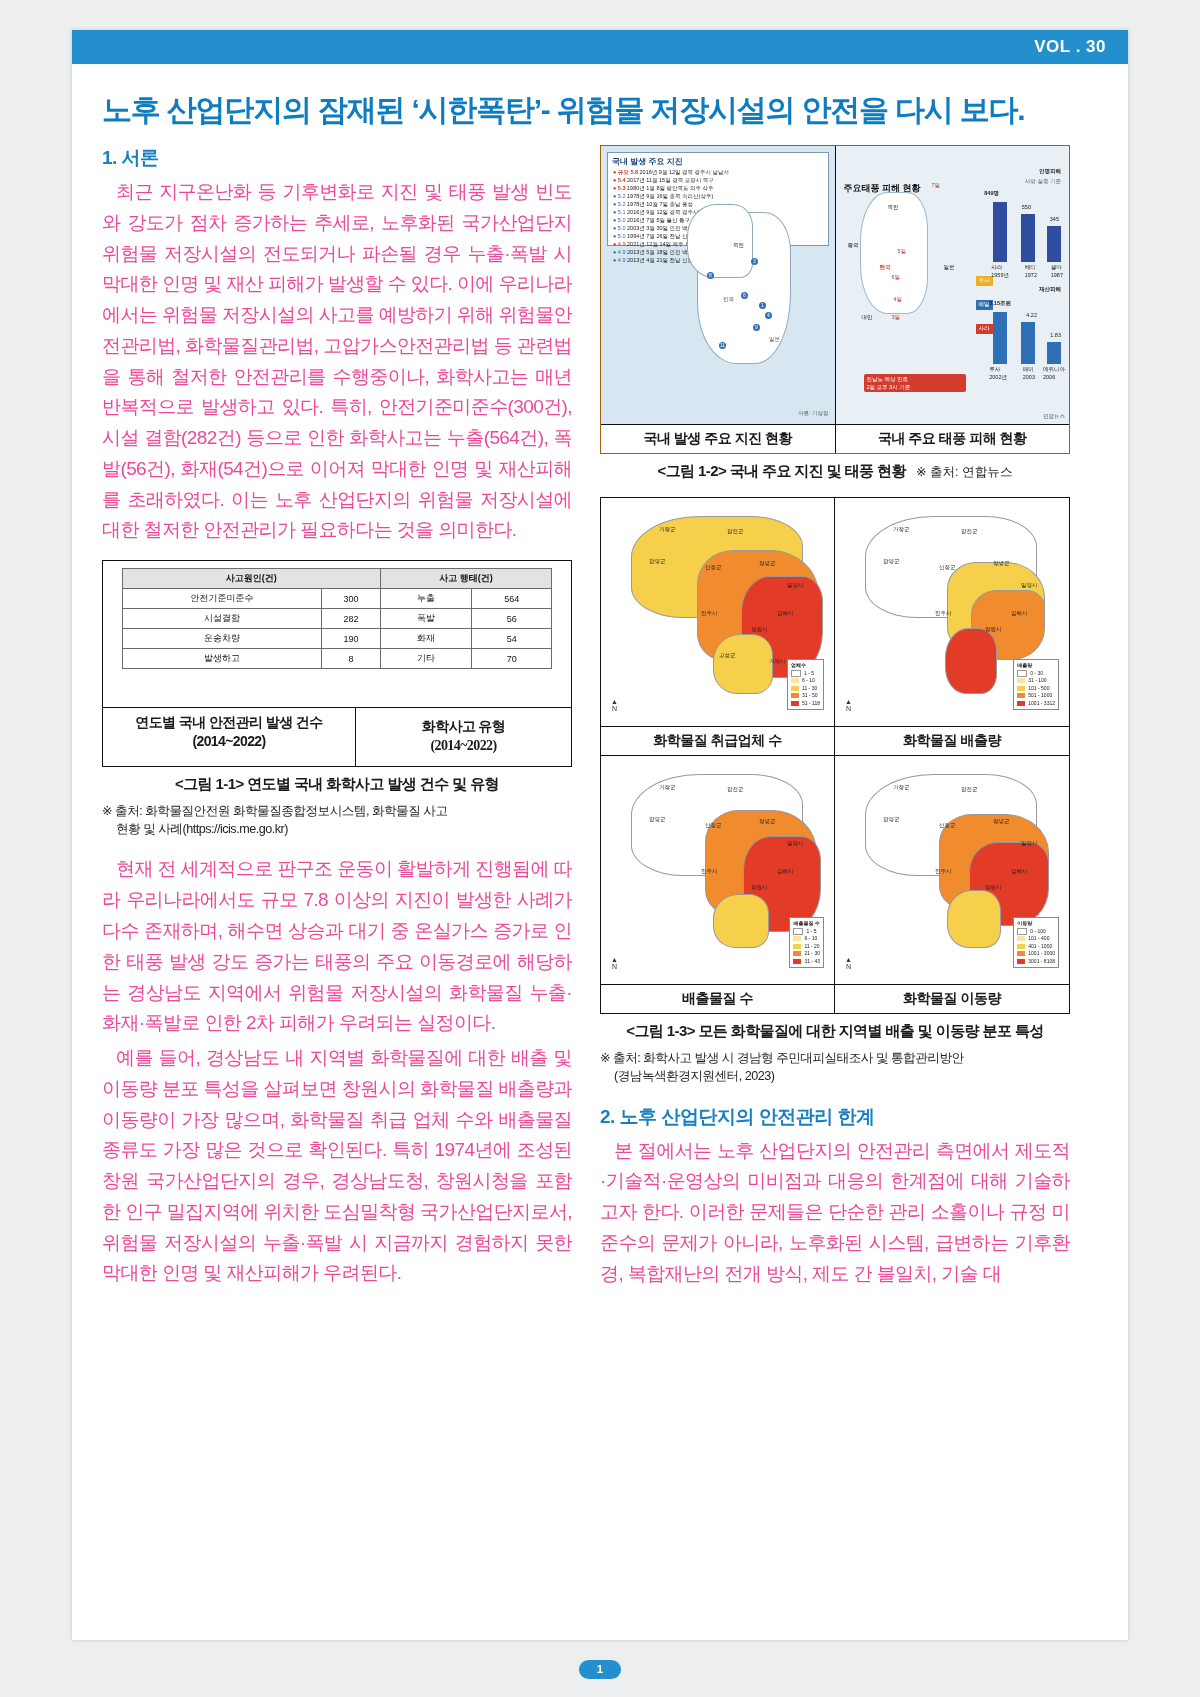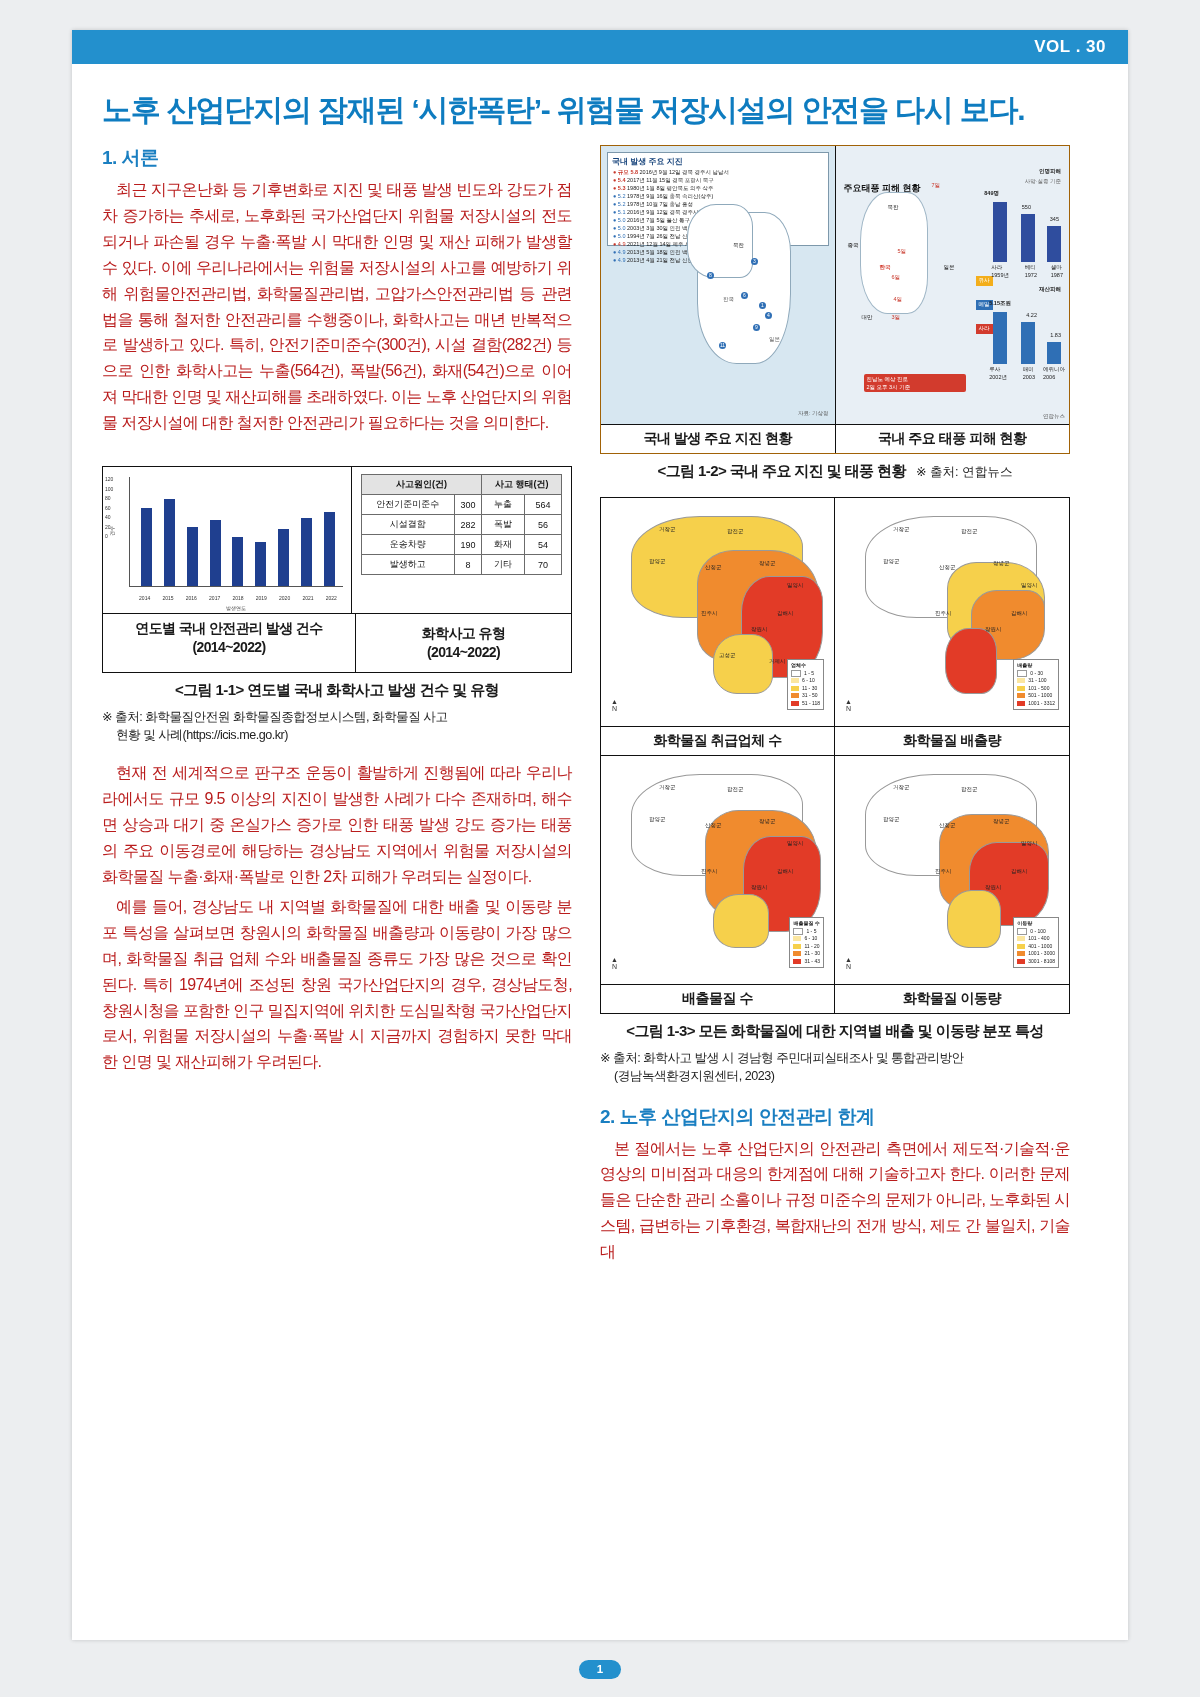--- a/index.html
+++ b/index.html
@@ -68,35 +68,35 @@
     font-size:30px;font-weight:bold;color:#0e7cc0;letter-spacing:-1.2px;
   }
 
   
   .cols{position:relative;margin:14px 30px 0 30px;display:flex;gap:28px;}
   .col{width:470px;}
   .sec-h{
     font-size:19px;font-weight:bold;color:#1a7fc1;margin:0 0 6px 0;letter-spacing:-.5px;
   }
   p.body{
-    font-size:16px;line-height:1.62;text-align:justify;margin:0 0 0 0;
-    text-indent:14px;letter-spacing:-.6px;color:#b91c1c;
+    font-size:19px;line-height:1.62;text-align:justify;margin:0 0 0 0;
+    text-indent:14px;letter-spacing:-.6px;color:#ec4899;
   }
   p.body + p.body{margin-top:4px;}
 
   .fig-cap{
     text-align:center;font-size:15px;font-weight:bold;margin-top:8px;letter-spacing:-.6px;
   }
   .src{
     font-size:12.6px;line-height:1.45;margin-top:8px;letter-spacing:-.5px;color:#222;
   }
   .src .ind{display:block;padding-left:14px;}
 
   
-  .fig11{margin-top:30px;border:1px solid #111;display:flex;height:146px;}
+  .fig11{margin-top:14px;border:1px solid #111;display:flex;height:146px;flex-direction:column;}
   .fig11 .chart{width:248px;border-right:1px solid #111;position:relative;background:#fff;}
   .fig11 .tbl{flex:1;position:relative;background:#fff;}
   .barchart{position:absolute;left:26px;right:8px;top:10px;bottom:26px;}
   .bc-axis{position:absolute;left:0;top:0;bottom:0;width:1px;background:#555;}
   .bc-base{position:absolute;left:0;right:0;bottom:0;height:1px;background:#555;}
   .bars{position:absolute;left:6px;right:2px;bottom:1px;top:0;display:flex;align-items:flex-end;justify-content:space-around;}
   .bar{width:11px;background:#1f3f8f;}
   .bc-yl{position:absolute;left:-24px;top:-2px;font-size:5px;color:#333;line-height:1.9;}
   .bc-xl{position:absolute;left:4px;right:0;bottom:-14px;display:flex;justify-content:space-around;font-size:5px;color:#333;}
   .bc-ytitle{position:absolute;left:-22px;top:46%;font-size:5px;color:#333;transform:rotate(-90deg);}
@@ -104,21 +104,21 @@
 
   table.mini{border-collapse:collapse;width:92%;margin:7px auto 0 auto;font-size:9px;}
   table.mini th,table.mini td{border:1px solid #6b6b6b;padding:3px 2px;text-align:center;color:#111;}
   table.mini th{background:#e3e3e3;font-weight:bold;font-size:9px;}
 
   .fig11-foot{display:flex;border:1px solid #111;border-top:0;}
   .fig11-foot div{
     font-size:14px;font-weight:bold;text-align:center;padding:5px 2px;line-height:1.35;letter-spacing:-.6px;
   }
   .fig11-foot .f1{width:248px;border-right:1px solid #111;}
-  .fig11-foot .f2{flex:1;display:flex;align-items:center;justify-content:center;}
+  .fig11-foot .f2{flex:1;display:flex;align-items:center;justify-content:center;font-family:Liberation Serif, serif;}
 
   
   .fig12{border:1px solid #a16207;}
   .fig12 .imgrow{display:flex;height:278px;}
   .fig12 .half{flex:1;position:relative;background:#eef3f7;overflow:hidden;}
   .fig12 .half + .half{border-left:1px solid #111;}
   .fig12 .labrow{display:flex;border-top:1px solid #111;}
   .fig12 .labrow div{flex:1;text-align:center;font-size:14px;font-weight:bold;padding:5px 0;letter-spacing:-.5px;}
   .fig12 .labrow div + div{border-left:1px solid #111;}
 
@@ -255,21 +255,21 @@
           </div>
         </div>
       </div>
 
       <div class="fig-cap">&lt;그림 1-1&gt; 연도별 국내 화학사고 발생 건수 및 유형</div>
       <div class="src">
         <span>※  출처: 화학물질안전원 화학물질종합정보시스템, 화학물질 사고</span>
         <span class="ind">현황 및 사례(https://icis.me.go.kr)</span>
       </div>
 
-      <p class="body" style="margin-top:16px">현재 전 세계적으로 판구조 운동이 활발하게 진행됨에 따라 우리나라에서도 규모 9.5 이상의 지진이 발생한 사례가 다수 존재하며, 해수면 상승과 대기 중 온실가스 증가로 인한 태풍 발생 강도 증가는 태풍의 주요 이동경로에 해당하는 경상남도 지역에서 위험물 저장시설의 화학물질 누출·화재·폭발로 인한 2차 피해가 우려되는 실정이다.</p>
+      <p class="body" style="margin-top:16px">현재 전 세계적으로 판구조 운동이 활발하게 진행됨에 따라 우리나라에서도 규모 7.8 이상의 지진이 발생한 사례가 다수 존재하며, 해수면 상승과 대기 중 온실가스 증가로 인한 태풍 발생 강도 증가는 태풍의 주요 이동경로에 해당하는 경상남도 지역에서 위험물 저장시설의 화학물질 누출·화재·폭발로 인한 2차 피해가 우려되는 실정이다.</p>
       <p class="body">예를 들어, 경상남도 내 지역별 화학물질에 대한 배출 및 이동량 분포 특성을 살펴보면 창원시의 화학물질 배출량과 이동량이 가장 많으며, 화학물질 취급 업체 수와 배출물질 종류도 가장 많은 것으로 확인된다. 특히 1974년에 조성된 창원 국가산업단지의 경우, 경상남도청, 창원시청을 포함한 인구 밀집지역에 위치한 도심밀착형 국가산업단지로서, 위험물 저장시설의 누출·폭발 시 지금까지 경험하지 못한 막대한 인명 및 재산피해가 우려된다.</p>
     </div>
 
     <div class="col">
 
       <div class="fig12">
         <div class="imgrow">
 
           <div class="half">
             <div class="sea"></div>

